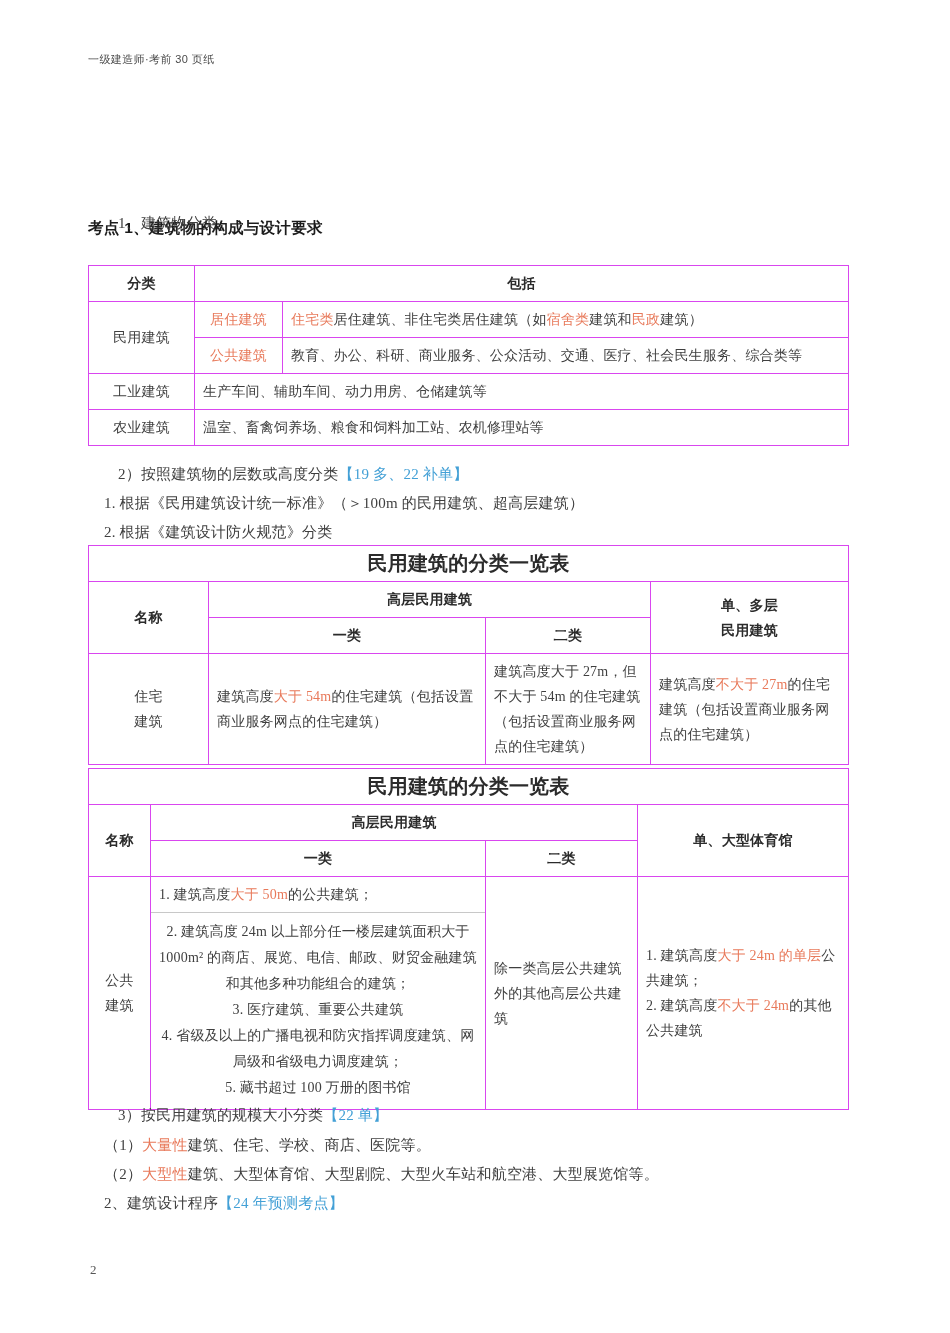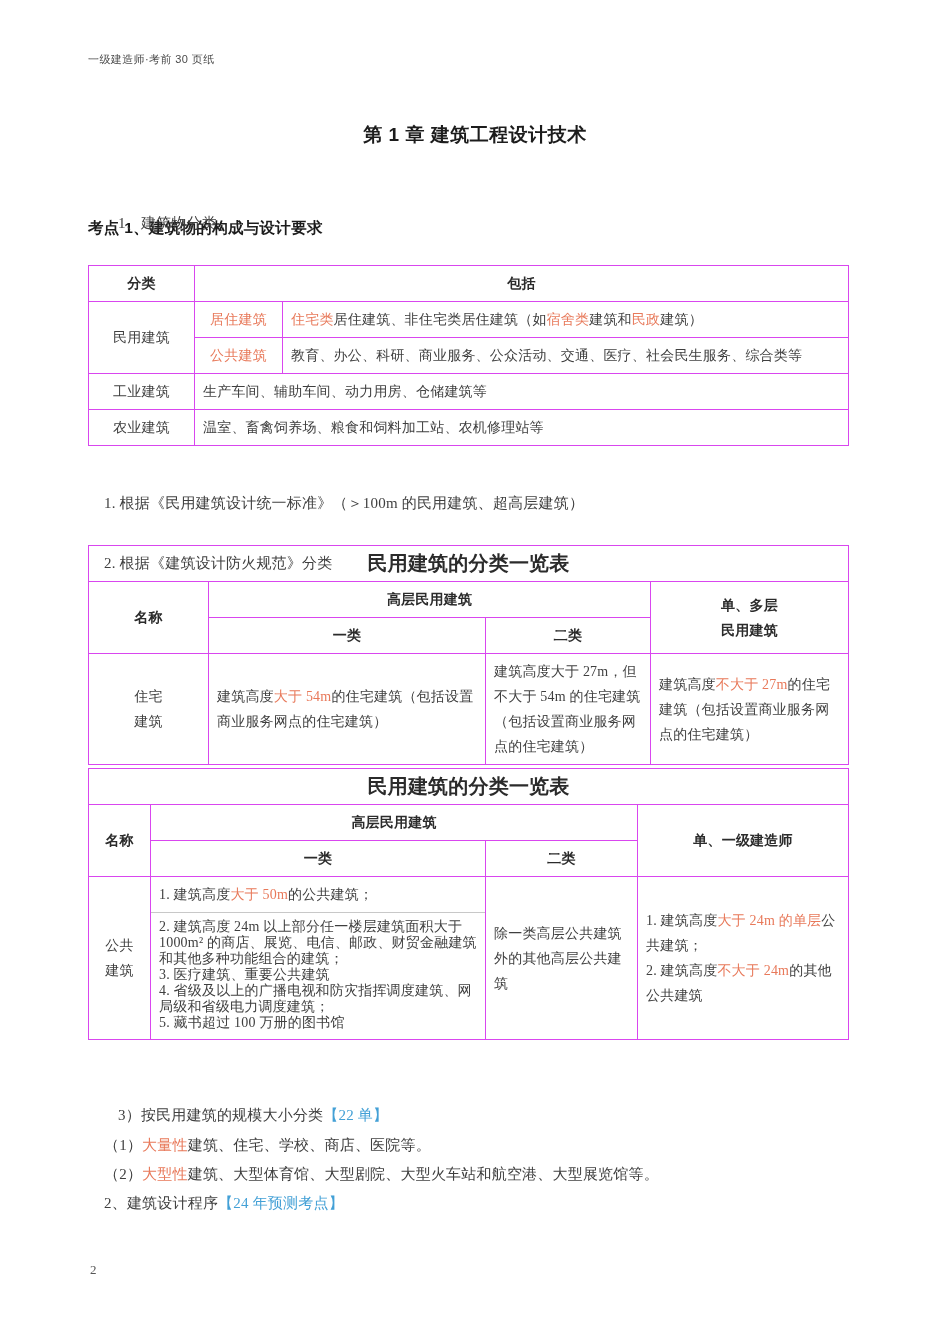--- a/index.html
+++ b/index.html
@@ -125,21 +125,20 @@
     color: #555;
   }
 </style>
 </head>
 <body>
 
 <div class="page">
 
   <div class="doc-header">一级建造师·考前 30 页纸</div>
 
-  <div class="chapter-title">第 1 章 建筑工程设计技术</div>
 
   <div class="kaodian">考点 1、建筑物的构成与设计要求</div>
 
   <div class="line" style="left:118px; top:212px;">
     <span>1、建筑物分类</span>
   </div>
 
 
   <table class="t" style="left:88px; top:265px; width:760px;">
     <colgroup>
@@ -165,22 +164,25 @@
         <td class="ctr">工业建筑</td>
         <td class="lft" colspan="2">生产车间、辅助车间、动力用房、仓储建筑等</td>
       </tr>
       <tr>
         <td class="ctr">农业建筑</td>
         <td class="lft" colspan="2">温室、畜禽饲养场、粮食和饲料加工站、农机修理站等</td>
       </tr>
     </tbody>
   </table>
 
+  <div class="line" style="left:118px; top:463px;">
+    <span>2）按照建筑物的层数或高度分类</span><span class="blue">【19 多、22 补单】</span>
+  </div>
   <div class="line" style="left:104px; top:492px;">1.  根据《民用建筑设计统一标准》（＞100m 的民用建筑、超高层建筑）</div>
-  <div class="line" style="left:104px; top:521px;margin-top:31px;">2.  根据《建筑设计防火规范》分类</div>
+  <div class="line" style="left:104px; top:521px;">2.  根据《建筑设计防火规范》分类</div>
 
   <table class="t" style="left:88px; top:545px; width:760px;">
     <colgroup>
       <col style="width:120px">
       <col style="width:277px">
       <col style="width:165px">
       <col style="width:198px">
     </colgroup>
     <tbody>
       <tr>
@@ -217,39 +219,39 @@
       <col style="width:152px">
       <col style="width:211px">
     </colgroup>
     <tbody>
       <tr>
         <td class="cap" colspan="4">民用建筑的分类一览表</td>
       </tr>
       <tr>
         <td class="hd" rowspan="2">名称</td>
         <td class="hd" colspan="2">高层民用建筑</td>
-        <td class="hd" rowspan="2">单、一级建造师</td>
+        <td class="hd" rowspan="2">单、大型体育馆</td>
       </tr>
       <tr>
         <td class="hd">一类</td>
         <td class="hd">二类</td>
       </tr>
       <tr>
         <td class="ctr">
           <span>公共</span><br>
           <span>建筑</span>
         </td>
         <td class="topv" style="padding:0;">
           <table class="inner">
             <tbody>
               <tr>
                 <td style="border-bottom:1px solid #c8c8c8; padding:5px 8px; line-height:25px;"><span>1.  建筑高度</span><span class="orange">大于 50m</span><span>的公共建筑；</span></td>
               </tr>
               <tr>
-                <td style="padding:6px 8px 8px 8px; line-height:16px;">
+                <td style="padding:6px 8px 8px 8px; line-height:26px;text-align:center;">
                   <div>2.   建筑高度 24m 以上部分任一楼层建筑面积大于 1000m² 的商店、展览、电信、邮政、财贸金融建筑和其他多种功能组合的建筑；</div>
                   <div>3.  医疗建筑、重要公共建筑</div>
                   <div>4.   省级及以上的广播电视和防灾指挥调度建筑、网局级和省级电力调度建筑；</div>
                   <div>5.  藏书超过 100 万册的图书馆</div>
                 </td>
               </tr>
             </tbody>
           </table>
         </td>
         <td class="lft">除一类高层公共建筑外的其他高层公共建筑</td>

